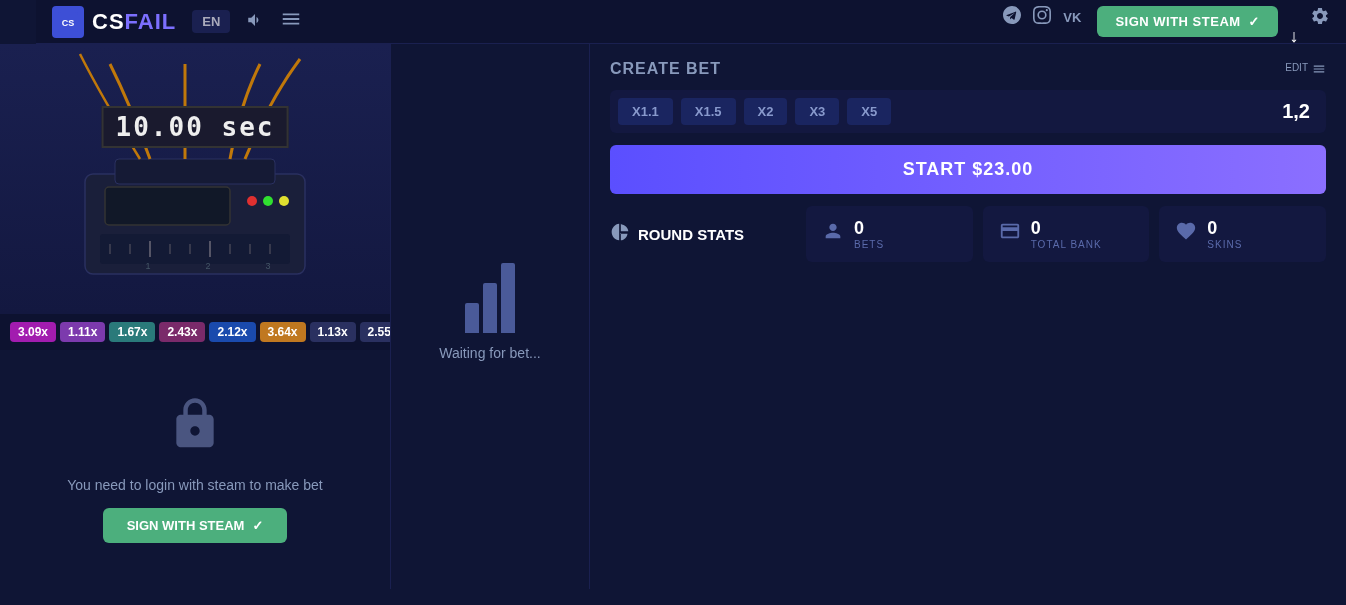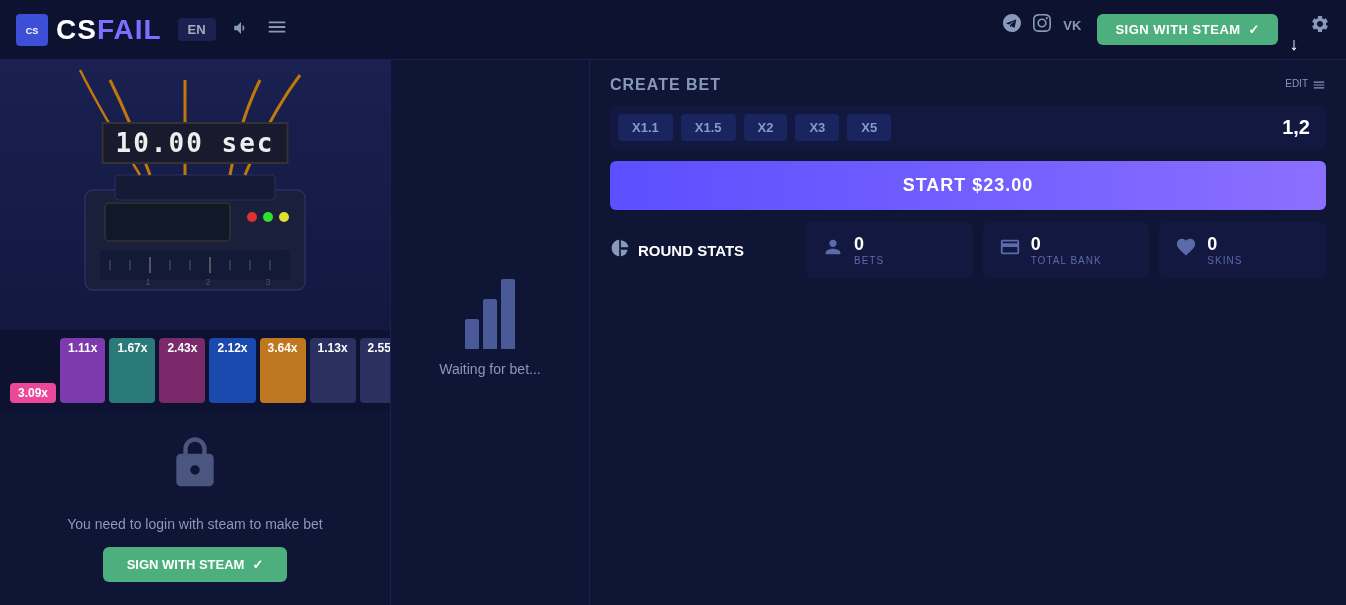--- a/index.html
+++ b/index.html
@@ -11,23 +11,24 @@
       height: 605px;
       overflow: hidden;
     }
 
     
     .header {
       display: flex;
       align-items: center;
       justify-content: space-between;
       padding: 12px 16px;
-      height: 60px;
+      height: 44px;
       background-color: #0d1230;
       border-bottom: 1px solid #1a2050;
+      margin-left: 36px;
     }
     .header-left {
       display: flex;
       align-items: center;
       gap: 16px;
     }
     .logo {
       display: flex;
       align-items: center;
       gap: 8px;
@@ -39,21 +40,21 @@
       background: #3d4fd6;
       border-radius: 4px;
       display: flex;
       align-items: center;
       justify-content: center;
       font-size: 12px;
       font-weight: bold;
       color: white;
     }
     .logo-text {
-      font-size: 28px;
+      font-size: 22px;
       font-weight: 800;
       color: #fff;
       letter-spacing: 1px;
     }
     .logo-text span {
       color: #7c6fff;
     }
     .lang-btn {
       background: #1a2050;
       border: none;
@@ -171,21 +172,21 @@
       overflow-x: auto;
     }
     .multiplier-badge {
       padding: 3px 8px;
       border-radius: 4px;
       font-size: 12px;
       font-weight: bold;
       white-space: nowrap;
       cursor: pointer;
     }
-    .badge-blue { background: #ec4899; color: #fff; margin-top: 45px; }
+    .badge-blue { background: #a21caf; color: #fff; }
     .badge-purple { background: #7c3aad; color: #fff; }
     .badge-teal { background: #2a7a7a; color: #fff; }
     .badge-pink { background: #7a2a6a; color: #fff; }
     .badge-darkblue { background: #1a4aad; color: #fff; }
     .badge-orange { background: #c07820; color: #fff; }
     .badge-dark { background: #2a3060; color: #fff; }
 
     
     .login-area {
       flex: 1;

